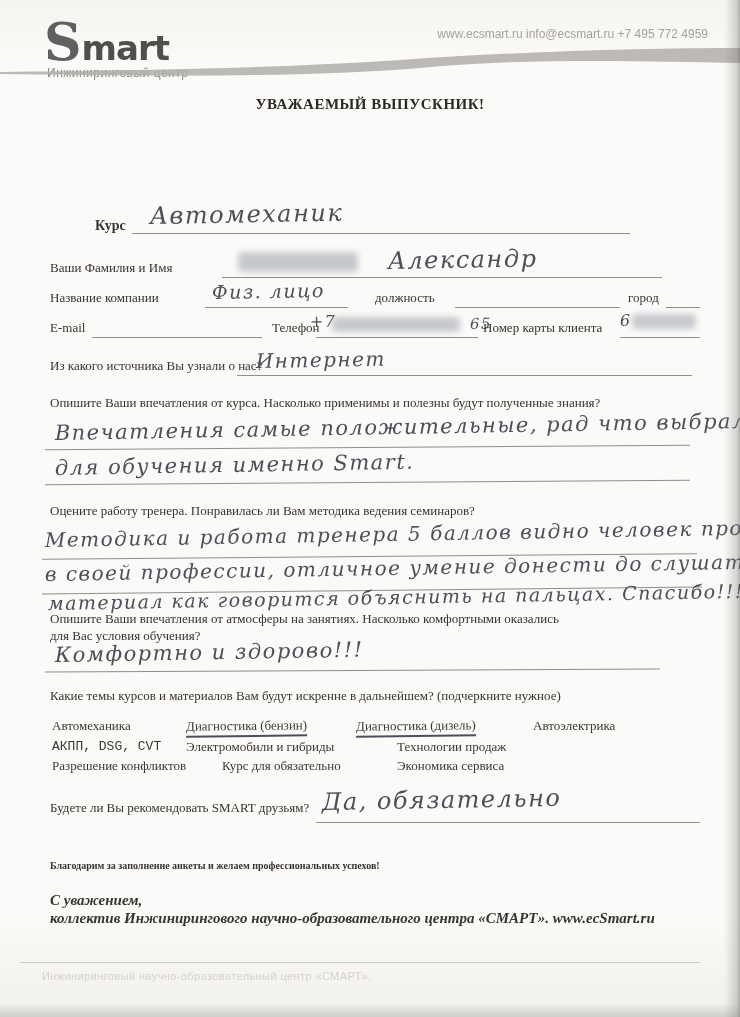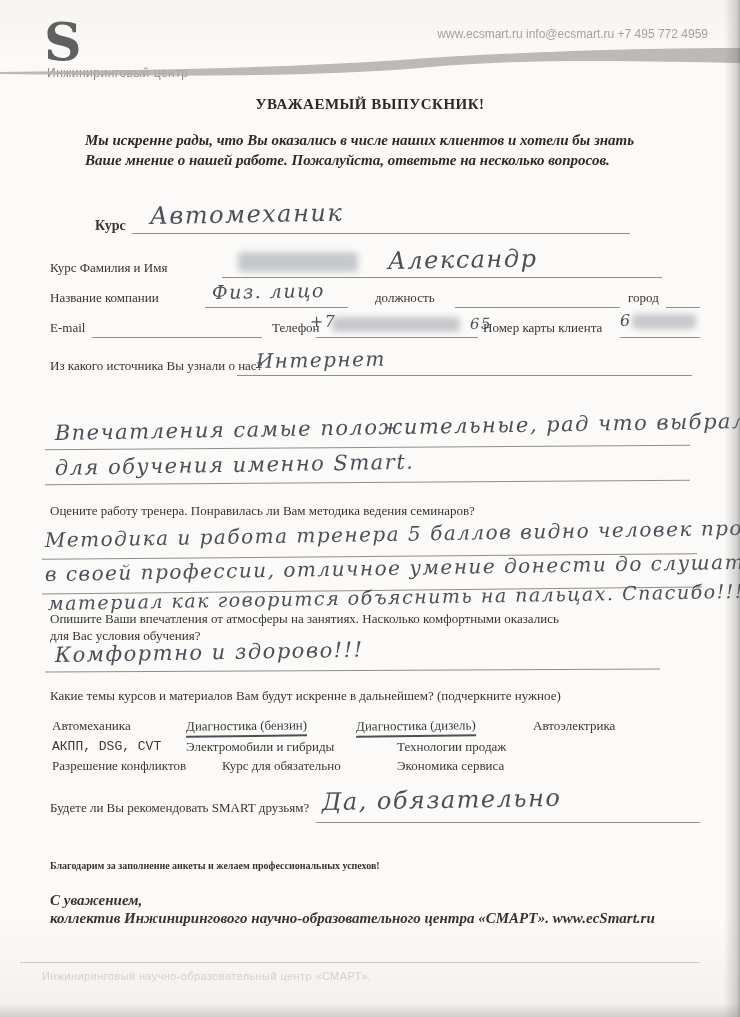--- a/index.html
+++ b/index.html
@@ -32,37 +32,36 @@
   .topic{font-size:13px;color:#3a3833;}
   .footer-text{font-family:"Liberation Sans",sans-serif;font-size:11px;color:#d3d1ca;letter-spacing:.4px;}
 </style>
 </head>
 <body>
 
 <div class="scan">
 
   <div class="abs" style="left:44px;top:16px;display:flex;align-items:baseline;">
     <span class="logo-s">S</span>
+      <span class="logo-rest">mart</span>
   </div>
   <div class="abs logo-sub" style="left:47px;top:66px;">Инжиниринговый центр</div>
   <div class="abs contacts" style="right:32px;top:27px;">www.ecsmart.ru info@ecsmart.ru +7 495 772 4959</div>
 
   <svg class="abs" style="left:0;top:40px;" width="740" height="60" viewBox="0 0 740 60">
     <path d="M0,32 C150,30 280,28 400,20 C530,11 650,8 740,8 L740,23 C640,21 520,18 420,28 C300,38 130,36 0,34 Z" fill="#b0aeab" opacity="0.85"></path>
   </svg>
 
   <div class="abs title" style="top:96px;">УВАЖАЕМЫЙ ВЫПУСКНИК!</div>
-  <div class="abs intro" style="left:85px;top:132px;">Мы искренне рады, что Вы оказались в числе наших клиентов и хотели бы знать</div>
-  <div class="abs intro" style="left:85px;top:152px;">Ваше мнение о нашей работе. Пожалуйста, ответьте на несколько вопросов.</div>
 
   <div class="abs lbl b" style="left:95px;top:218px;font-size:14px;">Курс</div>
   <div class="abs hand" style="left:150px;top:202px;font-size:24px;">Автомеханик</div>
   <div class="rule" style="left:132px;top:233px;width:498px;"></div>
 
-  <div class="abs lbl" style="left:50px;top:260px;">Курс Фамилия и Имя</div>
+  <div class="abs lbl" style="left:50px;top:260px;">Ваши Фамилия и Имя</div>
   <div class="smudge" style="left:238px;top:252px;width:120px;height:20px;"></div>
   <div class="abs hand" style="left:388px;top:247px;font-size:24px;">Александр</div>
   <div class="rule" style="left:222px;top:277px;width:440px;"></div>
 
   <div class="abs lbl" style="left:50px;top:290px;">Название компании</div>
   <div class="abs hand" style="left:212px;top:281px;font-size:19px;">Физ. лицо</div>
   <div class="rule" style="left:205px;top:307px;width:143px;"></div>
   <div class="abs lbl" style="left:375px;top:290px;">должность</div>
   <div class="rule" style="left:455px;top:307px;width:165px;"></div>
   <div class="abs lbl" style="left:628px;top:290px;">город</div>
@@ -77,20 +76,21 @@
   <div class="rule" style="left:316px;top:337px;width:162px;"></div>
   <div class="abs lbl" style="left:483px;top:320px;">Номер карты клиента</div>
   <div class="abs hand" style="left:620px;top:311px;font-size:16px;">6</div>
   <div class="smudge" style="left:632px;top:314px;width:64px;height:15px;"></div>
   <div class="rule" style="left:620px;top:337px;width:80px;"></div>
 
   <div class="abs lbl" style="left:50px;top:358px;">Из какого источника Вы узнали о нас?</div>
   <div class="abs hand" style="left:256px;top:349px;font-size:20px;">Интернет</div>
   <div class="rule" style="left:237px;top:375px;width:455px;"></div>
 
+  <div class="abs lbl" style="left:50px;top:395px;">Опишите Ваши впечатления от курса. Насколько применимы и полезны будут полученные знания?</div>
   <div class="abs hand" style="left:55px;top:421px;font-size:21px;">Впечатления самые положительные, рад что выбрал</div>
   <div class="rule" style="left:45px;top:447px;width:645px;transform:rotate(-0.4deg);"></div>
   <div class="abs hand" style="left:55px;top:456px;font-size:21px;">для обучения именно Smart.</div>
   <div class="rule" style="left:45px;top:482px;width:645px;transform:rotate(-0.4deg);"></div>
 
   <div class="abs lbl" style="left:50px;top:503px;">Оцените работу тренера. Понравилась ли Вам методика ведения семинаров?</div>
   <div class="abs hand" style="left:45px;top:528px;font-size:20px;">Методика и работа тренера 5 баллов видно человек профи</div>
   <div class="rule" style="left:42px;top:556px;width:655px;transform:rotate(-0.5deg);"></div>
   <div class="abs hand" style="left:45px;top:562px;font-size:20px;">в своей профессии, отличное умение донести до слушателей</div>
   <div class="rule" style="left:42px;top:590px;width:660px;transform:rotate(-0.6deg);"></div>

